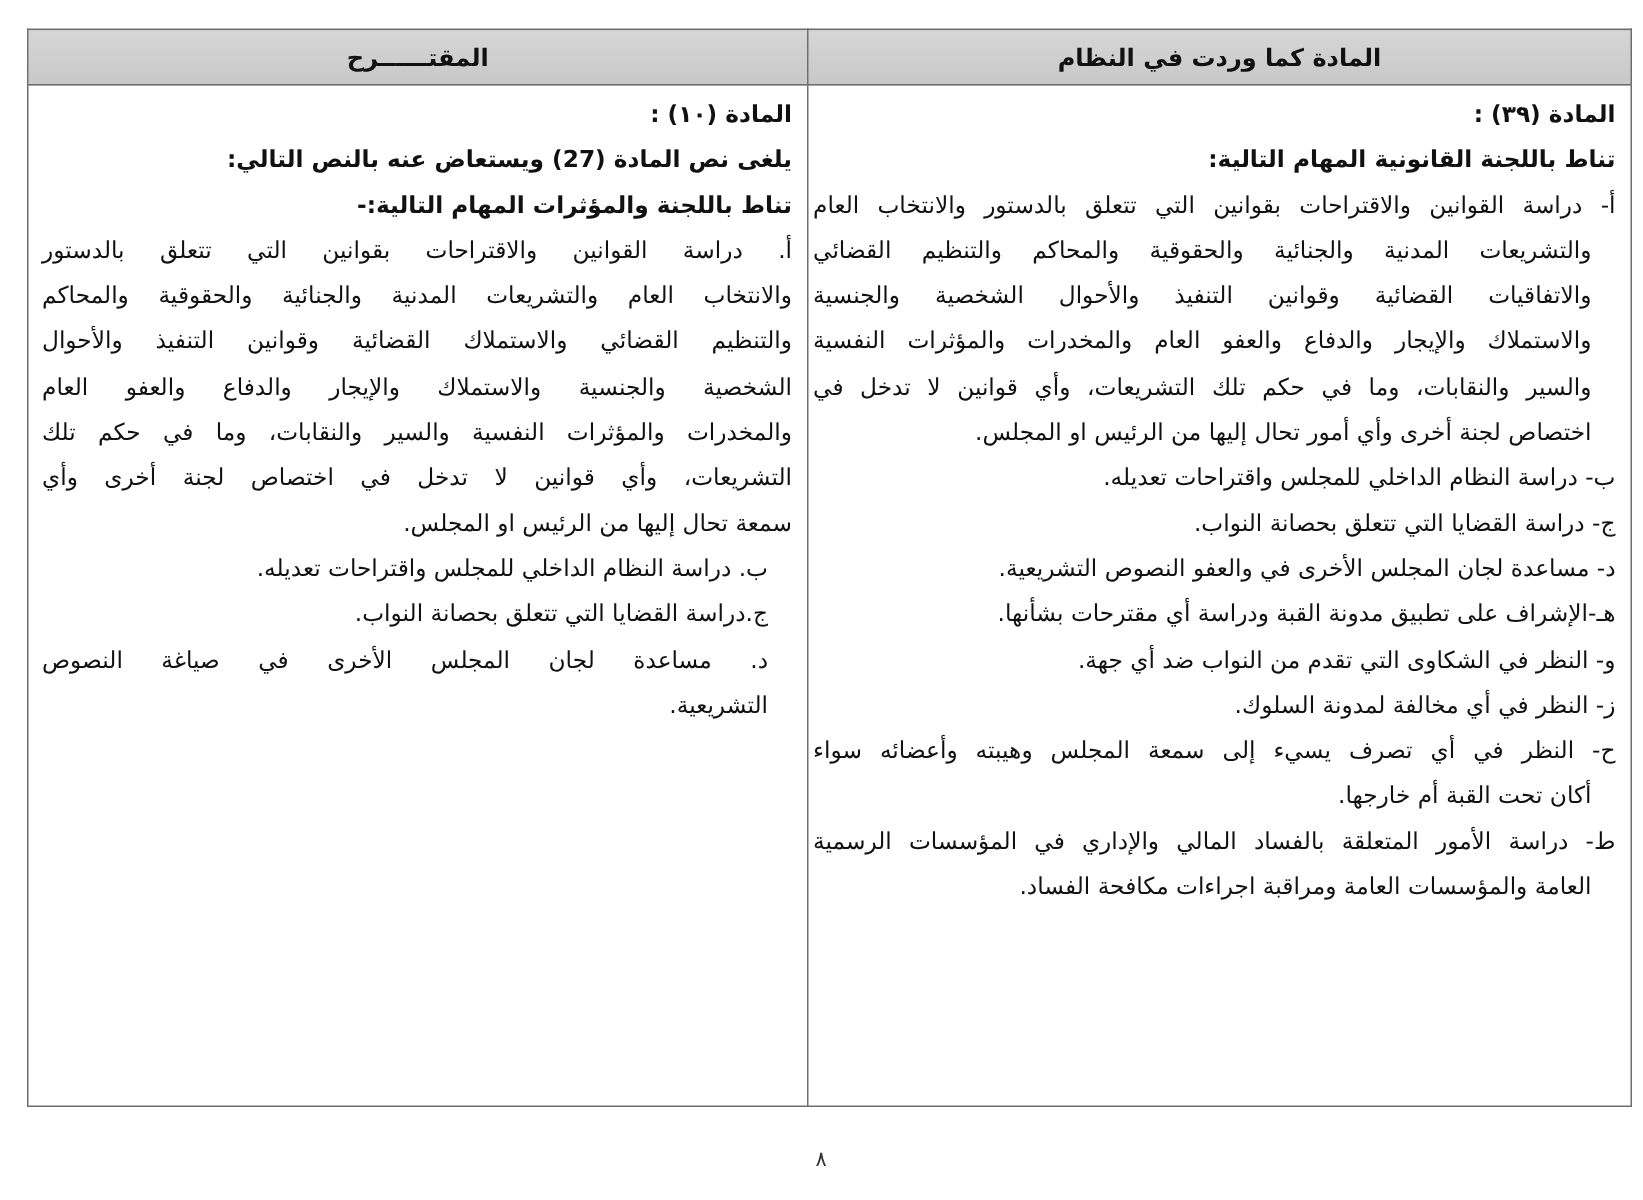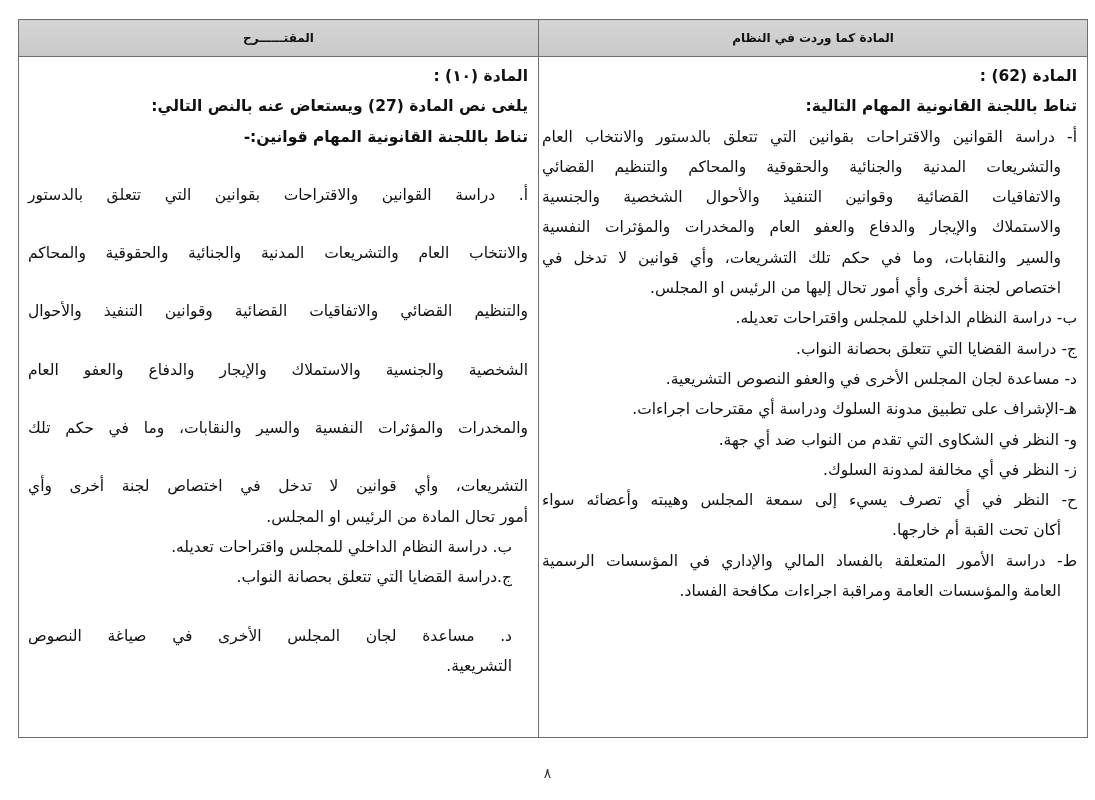--- a/index.html
+++ b/index.html
@@ -8,87 +8,87 @@
       font-family: "DejaVu Sans", "Liberation Sans", sans-serif; color: #111;
     }
     .page { position: absolute; left: 0; top: 0; width: 1095px; height: 800px; }
     table.cmp {
       position: absolute; left: 18px; top: 19px; width: 1067px;
       border-collapse: collapse; table-layout: fixed; direction: rtl;
     }
     table.cmp th {
       height: 36px; background: #cfcfcf;
       background-image: linear-gradient(180deg, #d6d6d6 0%, #c8c8c8 100%);
-      border: 1.5px solid #6e6e6e; font-size: 12px; font-weight: bold; 
+      border: 1.5px solid #6e6e6e; font-size: 16px; font-weight: bold; 
       padding: 0; color: #111;
     }
     table.cmp td {
       border: 1.5px solid #6e6e6e; vertical-align: top; padding: 4px 10px 6px 3px;
       height: 670px;
     }
     .col-orig { width: 548px; margin-top: 16px; }
     .col-prop { width: 519px; }
     .line { font-size: 15.5px; line-height: 30.3px; white-space: nowrap; text-align: right; }
     .bold { font-weight: bold; }
     .u { text-underline-offset: 5px; text-decoration-thickness: 1px; }
     .indent { padding-right: 16px; }
     .just { text-align: justify; text-align-last: justify; white-space: normal; }
     .orig .line { padding-left: 0; }
-    .prop .line.just { padding-left: 6px; margin-top: 28px; }
+    .prop .line.just { padding-left: 6px; }
     .pagenum {
       position: absolute; left: 0; width: 1095px; top: 765px; text-align: center;
       font-size: 14px; color: #333;
     }
   </style>
 </head>
 <body>
 
 <div class="page">
   <table class="cmp">
     <thead>
       <tr>
         <th class="col-orig">المادة كما وردت في النظام</th>
         <th class="col-prop">المقتــــــرح</th>
       </tr>
     </thead>
     <tbody>
       <tr>
 
         <td class="col-orig orig">
-          <div class="line bold">المادة (62) :</div>
+          <div class="line bold">المادة (٣٩) :</div>
           <div class="line bold u">تناط باللجنة القانونية المهام التالية:</div>
           <div class="line u just">أ- دراسة القوانين والاقتراحات بقوانين التي تتعلق بالدستور والانتخاب العام</div>
           <div class="line u just indent">والتشريعات المدنية والجنائية والحقوقية والمحاكم والتنظيم القضائي</div>
           <div class="line u just indent">والاتفاقيات القضائية وقوانين التنفيذ والأحوال الشخصية والجنسية</div>
           <div class="line u just indent">والاستملاك والإيجار والدفاع والعفو العام والمخدرات والمؤثرات النفسية</div>
           <div class="line u just indent">والسير والنقابات، وما في حكم تلك التشريعات، وأي قوانين لا تدخل في</div>
           <div class="line indent"><span class="u">اختصاص لجنة أخرى وأي أمور تحال إليها من الرئيس او المجلس.</span></div>
           <div class="line"><span class="u">ب- دراسة النظام الداخلي للمجلس واقتراحات تعديله.</span></div>
           <div class="line"><span class="u">ج- دراسة القضايا التي تتعلق بحصانة النواب.</span></div>
           <div class="line"><span class="u">د- مساعدة لجان المجلس الأخرى في والعفو النصوص التشريعية.</span></div>
-          <div class="line"><span class="u">هـ-الإشراف على تطبيق مدونة السلوك ودراسة أي مقترحات اجراءات.</span></div>
+          <div class="line"><span class="u">هـ-الإشراف على تطبيق مدونة القبة ودراسة أي مقترحات بشأنها.</span></div>
           <div class="line"><span class="u">و- النظر في الشكاوى التي تقدم من النواب ضد أي جهة.</span></div>
           <div class="line"><span class="u">ز- النظر في أي مخالفة لمدونة السلوك.</span></div>
           <div class="line u just">ح- النظر في أي تصرف يسيء إلى سمعة المجلس وهيبته وأعضائه سواء</div>
           <div class="line indent"><span class="u">أكان تحت القبة أم خارجها.</span></div>
           <div class="line u just">ط- دراسة الأمور المتعلقة بالفساد المالي والإداري في المؤسسات الرسمية</div>
           <div class="line indent"><span class="u">العامة والمؤسسات العامة ومراقبة اجراءات مكافحة الفساد.</span></div>
         </td>
 
         <td class="col-prop prop">
           <div class="line bold">المادة (١٠) :</div>
           <div class="line bold">يلغى نص المادة (27) ويستعاض عنه بالنص التالي:</div>
-          <div class="line bold">تناط باللجنة القانونية المهام قوانين:-</div>
+          <div class="line bold">تناط باللجنة والمؤثرات المهام التالية:-</div>
           <div class="line just">أ.   دراسة القوانين والاقتراحات بقوانين التي تتعلق بالدستور</div>
           <div class="line just">والانتخاب العام والتشريعات المدنية والجنائية والحقوقية والمحاكم</div>
-          <div class="line just">والتنظيم القضائي والاتفاقيات القضائية وقوانين التنفيذ والأحوال</div>
+          <div class="line just">والتنظيم القضائي والاستملاك القضائية وقوانين التنفيذ والأحوال</div>
           <div class="line just">الشخصية والجنسية والاستملاك والإيجار والدفاع والعفو العام</div>
           <div class="line just">والمخدرات والمؤثرات النفسية والسير والنقابات، وما في حكم تلك</div>
           <div class="line just">التشريعات، وأي قوانين لا تدخل في اختصاص لجنة أخرى وأي</div>
-          <div class="line">أمور تحال المادة من الرئيس او المجلس.</div>
+          <div class="line">سمعة تحال إليها من الرئيس او المجلس.</div>
           <div class="line indent">ب.  دراسة النظام الداخلي للمجلس واقتراحات تعديله.</div>
           <div class="line indent">ج.دراسة القضايا التي تتعلق بحصانة النواب.</div>
           <div class="line just indent">د.  مساعدة لجان المجلس الأخرى في صياغة النصوص</div>
           <div class="line indent">التشريعية.</div>
         </td>
       </tr>
     </tbody>
   </table>
 
   <div class="pagenum">٨</div>

